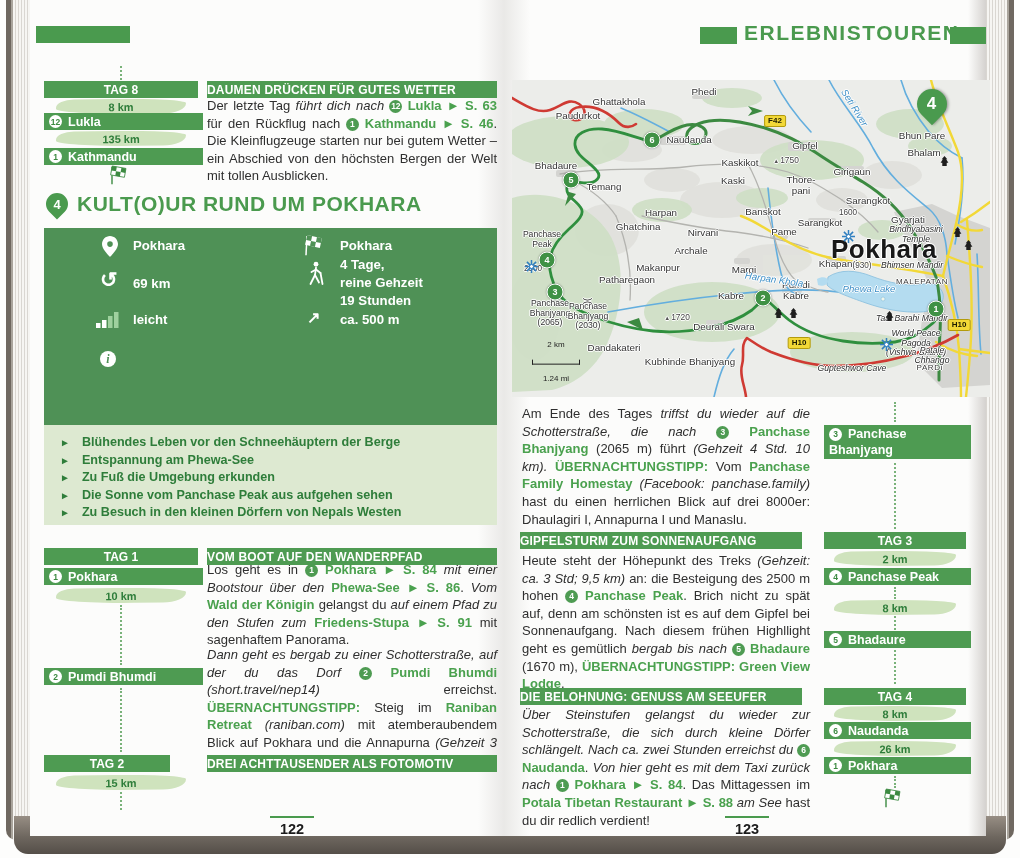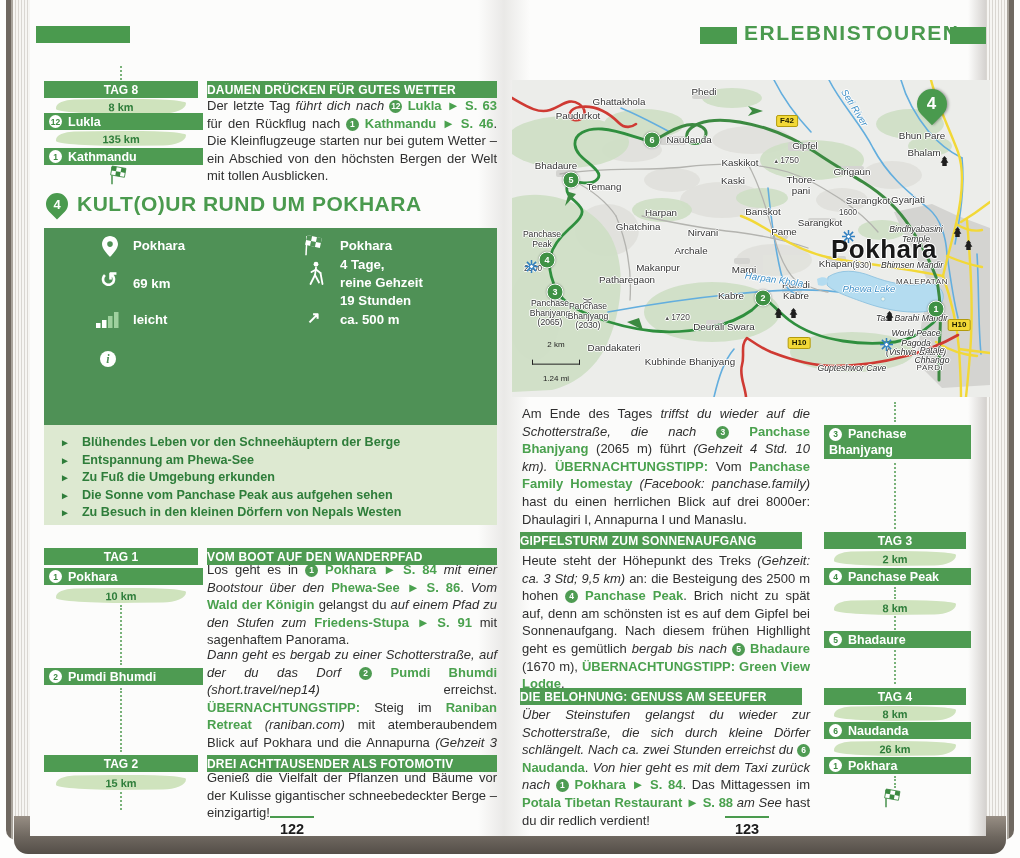--- a/index.html
+++ b/index.html
@@ -246,31 +246,30 @@
     </div>
   <div class="abs dots" style="left:90px;top:605px;height:60px;"></div>
   <div class="abs stopbar" style="left:14px;top:668px;width:154px;">
       <span class="stopnum">2</span>
       <span>Pumdi Bhumdi</span>
     </div>
   <div class="abs dots" style="left:90px;top:688px;height:64px;"></div>
   <div class="abs body-txt rich" style="left:177px;top:561px;width:290px;"><span>Los geht es in </span><span class="mk">1</span><span class="g"> Pokhara ► S. 84</span><span class="i"> mit einer Bootstour über den </span><span class="g">Phewa-See ► S. 86</span><span>. </span><span class="i">Vom </span><span class="g">Wald der Königin</span><span> gelangst du </span><span class="i">auf einem Pfad zu den Stufen zum </span><span class="g">Friedens-Stupa ► S. 91</span><span> mit sagenhaftem Panorama.</span></div>
   <div class="abs body-txt rich" style="left:177px;top:646px;width:290px;"><span class="i">Dann geht es bergab zu einer Schotterstraße, auf der du das Dorf </span><span class="mk">2</span><span class="g"> Pumdi Bhumdi </span><span class="i">(short.travel/nep14)</span><span> erreichst. </span><span class="g">ÜBERNACHTUNGSTIPP:</span><span> Steig im </span><span class="g">Raniban Retreat</span><span class="i"> (raniban.com)</span><span> mit atemberaubendem Blick auf Pokhara und die Annapurna </span><span class="i">(Gehzeit 3 Std., 15 km)</span><span> ab.</span></div>
 
-  <div class="abs gbar center" style="left:14px;top:755px;width:154px;">
+  <div class="abs gbar center" style="left:14px;top:755px;width:126px;">
       <span>TAG 2</span>
     </div>
   <div class="abs gbar head" style="left:177px;top:755px;width:290px;">
       <span>DREI ACHTTAUSENDER ALS FOTOMOTIV</span>
     </div>
   <div class="abs brush" style="left:26px;top:775px;width:130px;">
       <span>15 km</span>
     </div>
   <div class="abs dots" style="left:90px;top:792px;height:18px;"></div>
-  <div class="abs body-txt rich" style="left:177px;top:769px;width:290px;"><span>Genieß die Vielfalt der Pflanzen und Bäume vor der Kulisse gigantischer schneebedeckter Berge – einzigartig!</span></div>
 
   <div class="abs pagenum-line" style="left:240px;top:816px;"></div>
   <div class="abs pagenum" style="left:232px;top:821px;">122</div>
 </div>
 
 <div class="abs page page-right">
   <div class="abs chap-block" style="left:196px;top:27px;width:37px;"></div>
   <div class="abs chap-head" style="left:240px;top:21px;">ERLEBNISTOUREN</div>
   <div class="abs chap-block" style="left:446px;top:27px;width:36px;"></div>
 
@@ -396,21 +395,21 @@
         <div class="ml ml-place" style="left: 149px; top: 133px;">Harpan</div>
         <div class="ml ml-place" style="left: 126px; top: 147px; text-align: center;">Ghatchina</div>
         <div class="ml ml-place" style="left: 251px; top: 132px;">Banskot</div>
         <div class="ml ml-place" style="left: 191px; top: 153px;">Nirvani</div>
         <div class="ml ml-place" style="left: 179px; top: 171px;">Archale</div>
         <div class="ml ml-place" style="left: 146px; top: 188px;">Makanpur</div>
         <div class="ml ml-place" style="left: 115px; top: 200px;">Patharegaon</div>
         <div class="ml ml-place" style="left: 356px; top: 121px;">Sarangkot</div>
         <div class="ml ml-place" style="left: 308px; top: 143px;">Sarangkot</div>
         <div class="ml ml-small" style="left: 336px; top: 133px;">1600</div>
-        <div class="ml ml-place" style="left: 396px; top: 120px;">Gyarjati</div>
+        <div class="ml ml-place" style="left: 396px; top: 140px;">Gyarjati</div>
         <div class="ml ml-place" style="left: 272px; top: 152px;">Pame</div>
         <div class="ml ml-place" style="left: 326px; top: 184px;">Khapanti</div>
         <div class="ml ml-place" style="left: 232px; top: 190px;">Margi</div>
         <div class="ml ml-place" style="left: 284px; top: 211px;">Pumdi
 Kabre</div>
         <div class="ml ml-place" style="left: 219px; top: 216px;">Kabre</div>
         <div class="ml ml-place" style="left: 212px; top: 247px;">Deurali Swara</div>
         <div class="ml ml-place" style="left: 102px; top: 268px;">Dandakateri</div>
         <div class="ml ml-place" style="left: 178px; top: 282px;">Kubhinde Bhanjyang</div>
         <div class="ml ml-place-sm" style="left: 30px; top: 160px;">Panchase
@@ -431,21 +430,21 @@
         <div class="ml ml-water" style="left: 357px; top: 209px;">Phewa Lake</div>
         <div class="ml ml-water" style="left: 342px; top: 28px; transform: translate(-50%, -50%) rotate(58deg);">Seti River</div>
         <div class="ml ml-water" style="left: 262px; top: 200px; transform: translate(-50%, -50%) rotate(8deg);">Harpan Khola</div>
         <div class="ml ml-poi" style="left: 400px; top: 239px;">Taal Barahi Mandir</div>
         <div class="ml ml-poi" style="left: 404px; top: 263px;">World Peace Pagoda
 (Vishwa Shanti)</div>
         <div class="ml ml-poi" style="left: 420px; top: 276px;">Patale Chhango</div>
         <div class="ml ml-poi" style="left: 340px; top: 289px;">Gupteshwor Cave</div>
         <div class="ml ml-peak" style="left: 274px; top: 81px;">1750</div>
         <div class="ml ml-peak" style="left: 165px; top: 238px;">1720</div>
-        <div class="ml ml-badge" style="left: 263px; top: 41px; margin-left: 12px;">F42</div>
+        <div class="ml ml-badge" style="left: 263px; top: 41px;">F42</div>
         <div class="ml ml-badge" style="left: 447px; top: 245px;">H10</div>
         <div class="ml ml-badge" style="left: 287px; top: 263px;">H10</div>
         <div class="ml ml-marker" style="left: 140px; top: 60px;">6</div>
         <div class="ml ml-marker" style="left: 59px; top: 100px;">5</div>
         <div class="ml ml-marker" style="left: 35px; top: 180px;">4</div>
         <div class="ml ml-marker" style="left: 43px; top: 212px;">3</div>
         <div class="ml ml-marker" style="left: 251px; top: 218px;">2</div>
         <div class="ml ml-marker" style="left: 424px; top: 229px;">1</div>
         <div class="ml ml-pin" style="left: 420px; top: 24px;"><span>4</span></div>
         <div class="ml" style="left: 13px; top: 180px;"><svg width="13" height="13" viewBox="0 0 13 13">

